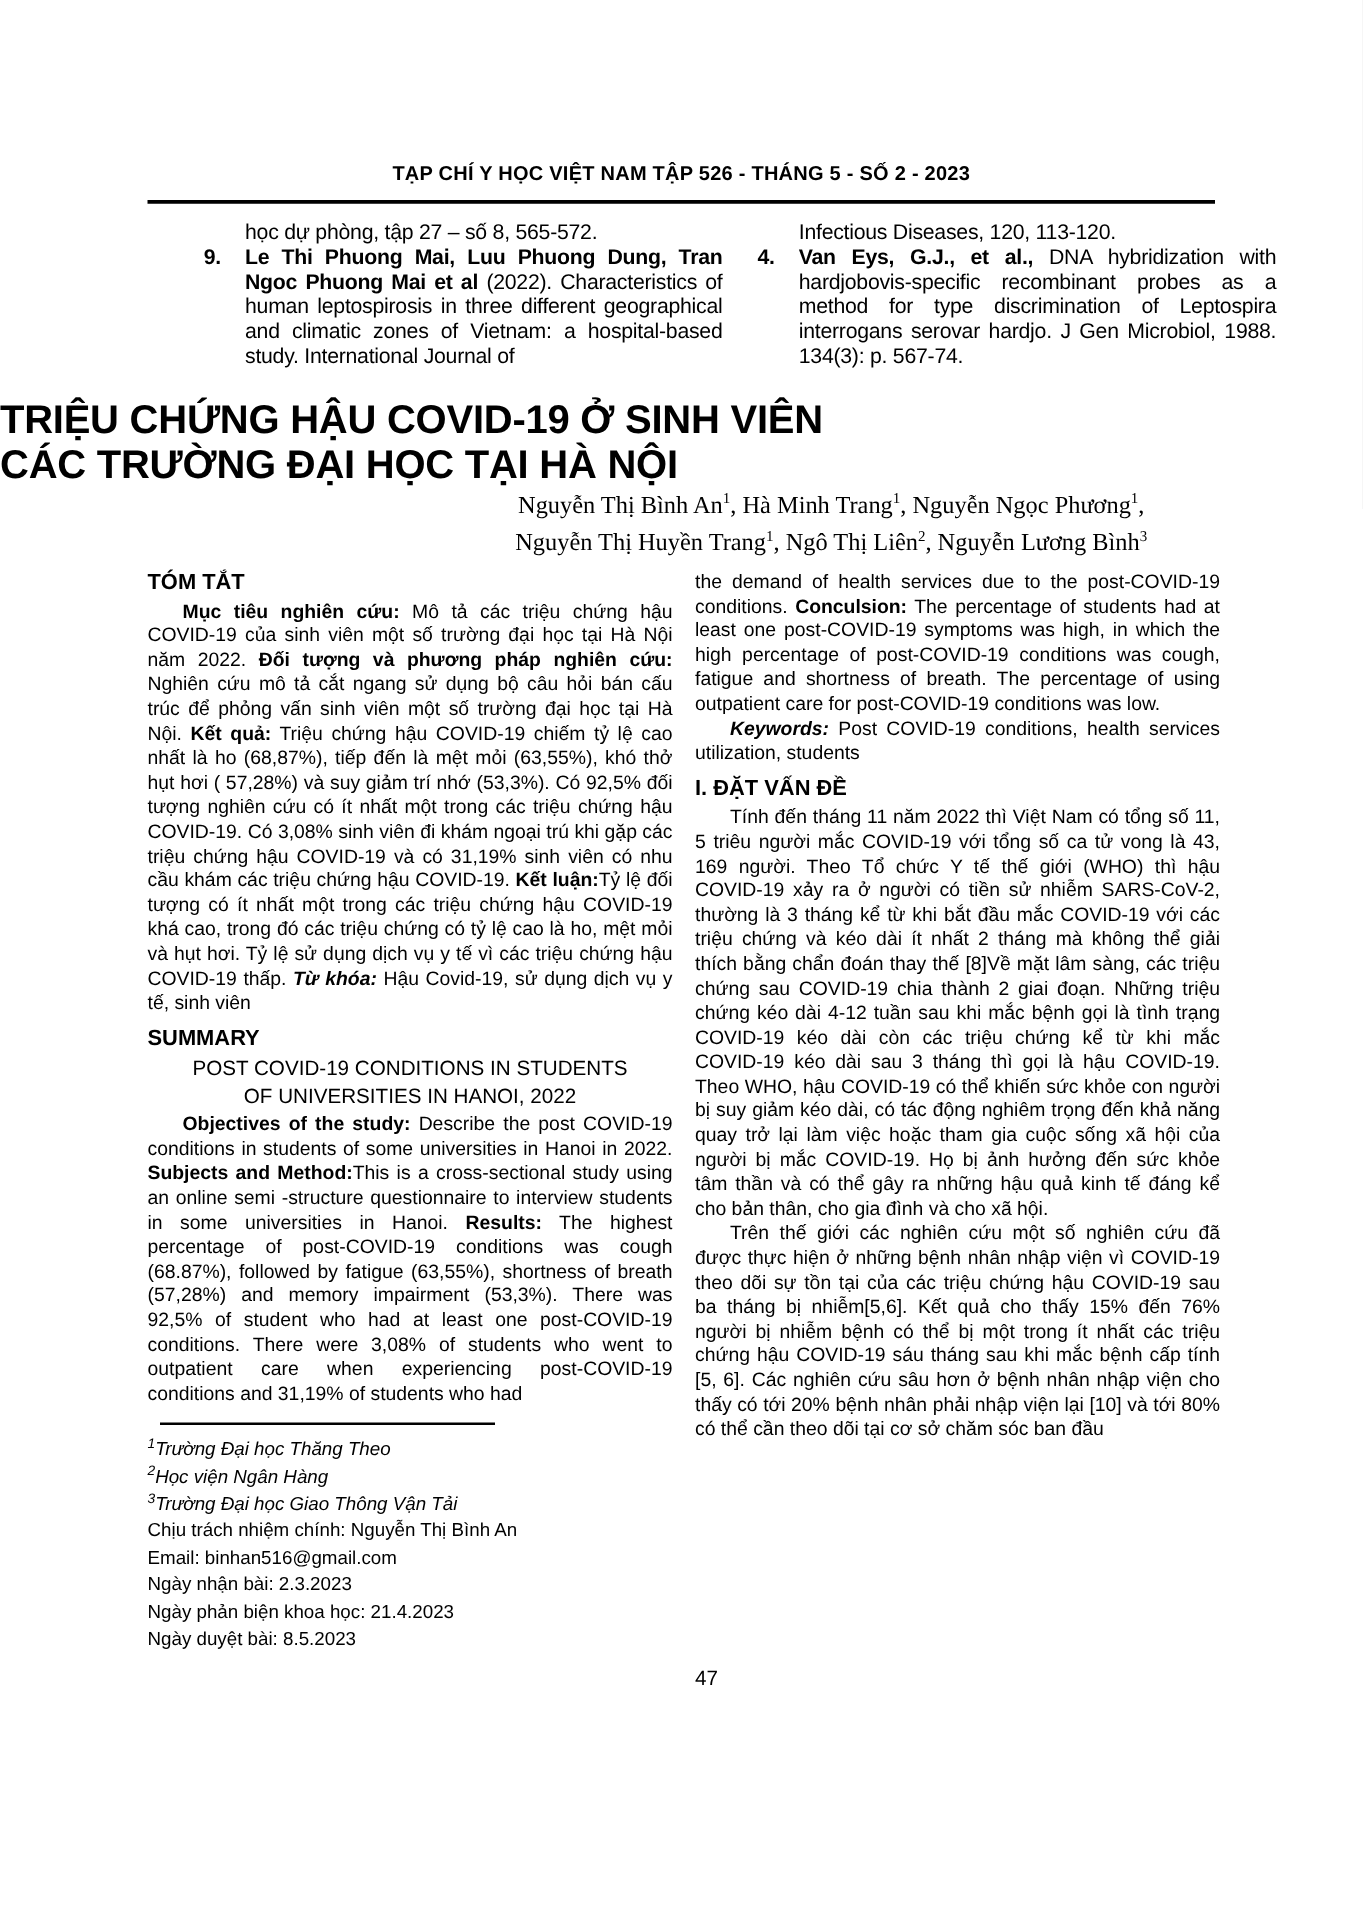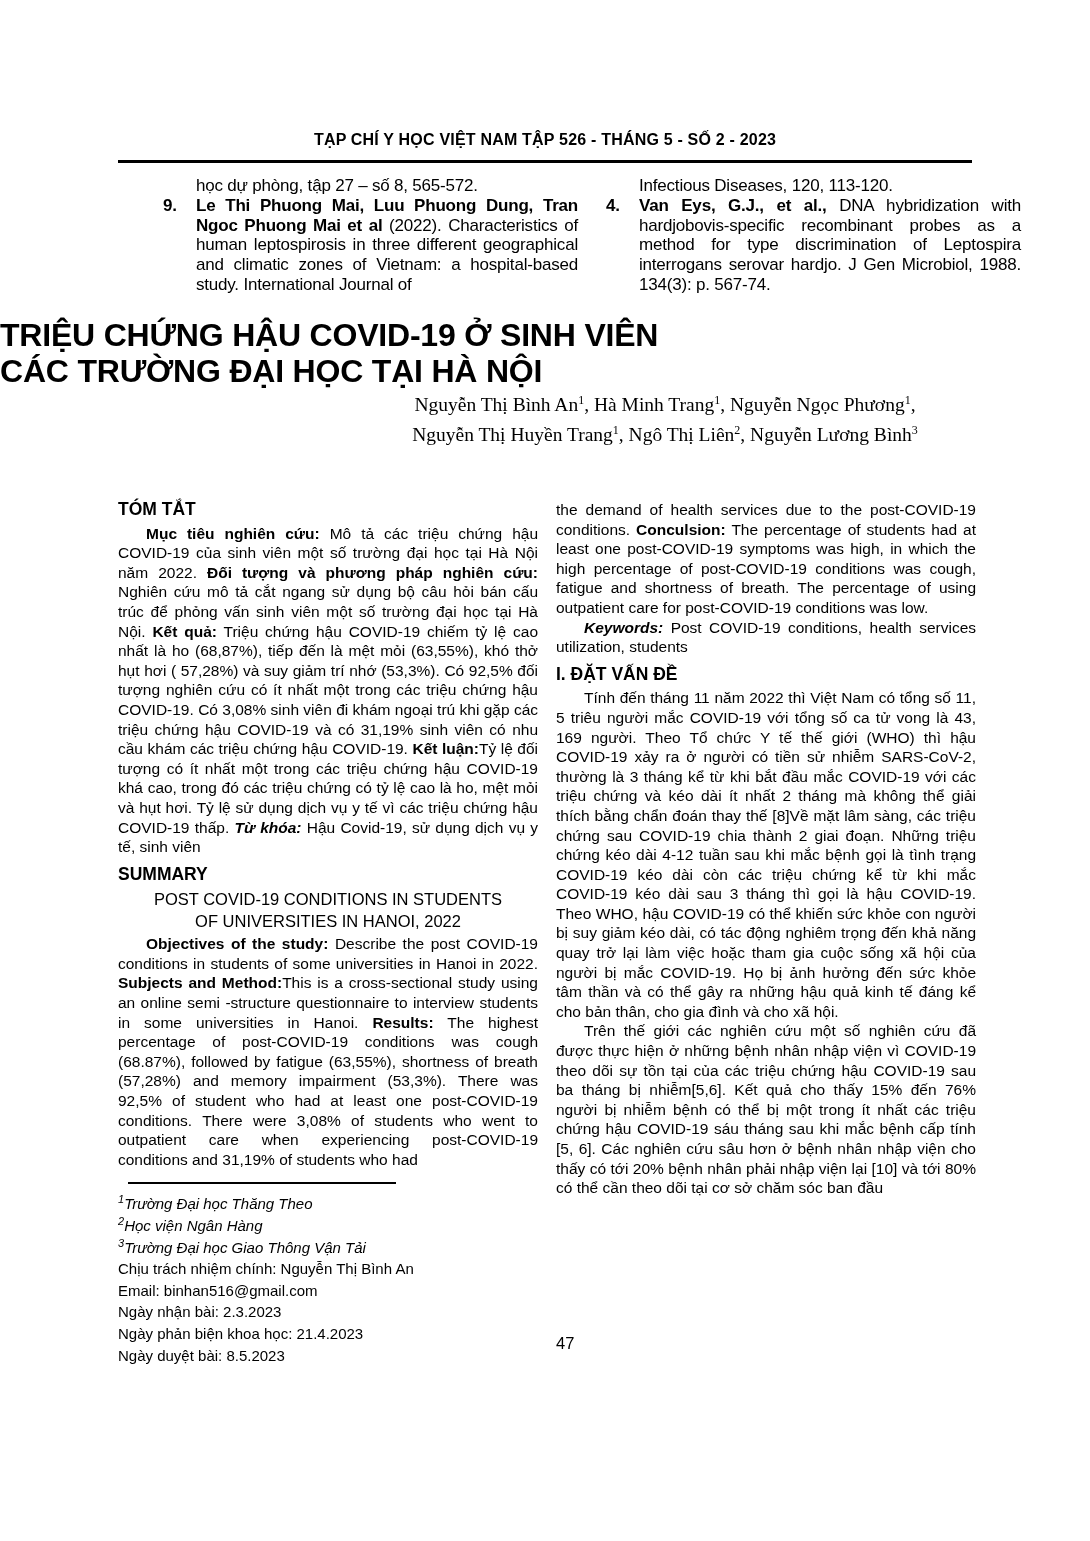--- a/index.html
+++ b/index.html
@@ -50,21 +50,20 @@
     font-family:"Liberation Serif","DejaVu Serif",serif;
     font-weight:normal;font-size:19.5px;line-height:30px;
   }
   .article-authors sup{font-size:12px;}
   sup{line-height:0;}
   
   .col{
     position:absolute;top:456px;width:420px;
     font-size:15.5px;line-height:19.6px;
     text-align:justify;
-    margin-top:44px;
   }
   .col-left{left:118px;}
   .col-right{left:556px;}
   .col h2{
     font-size:17.5px;font-weight:bold;margin:0 0 4px 0;
     text-align:left;
   }
   .para{margin:0;}
   .indent{text-indent:28px;}
   .summary-heading{margin-top:8px !important;}

